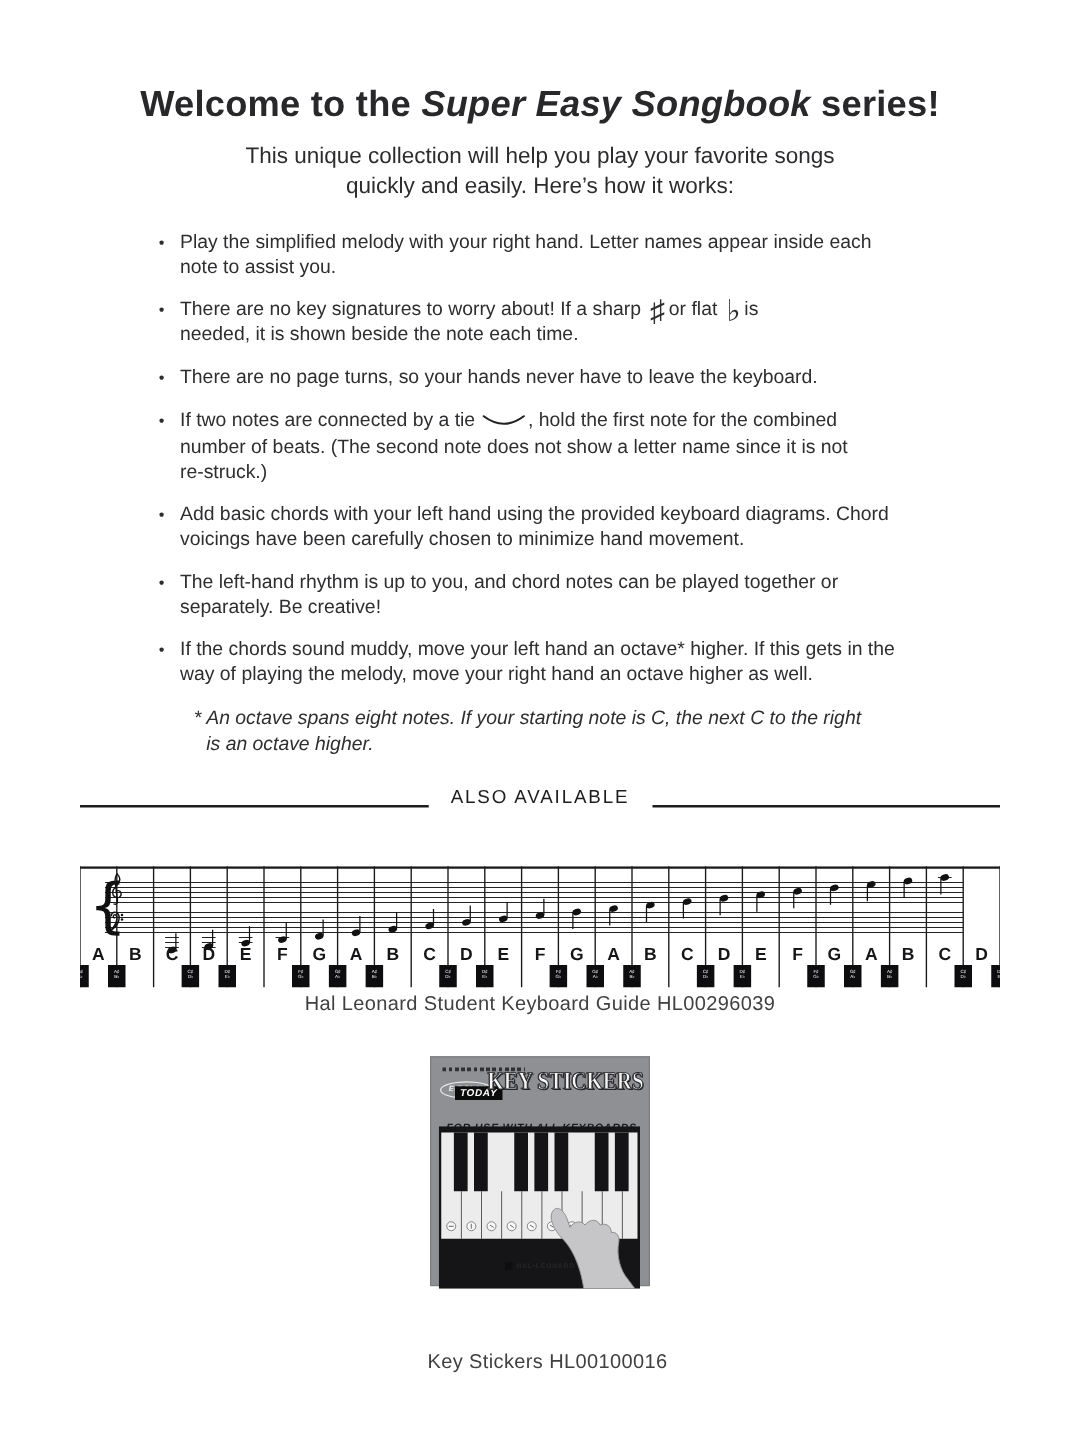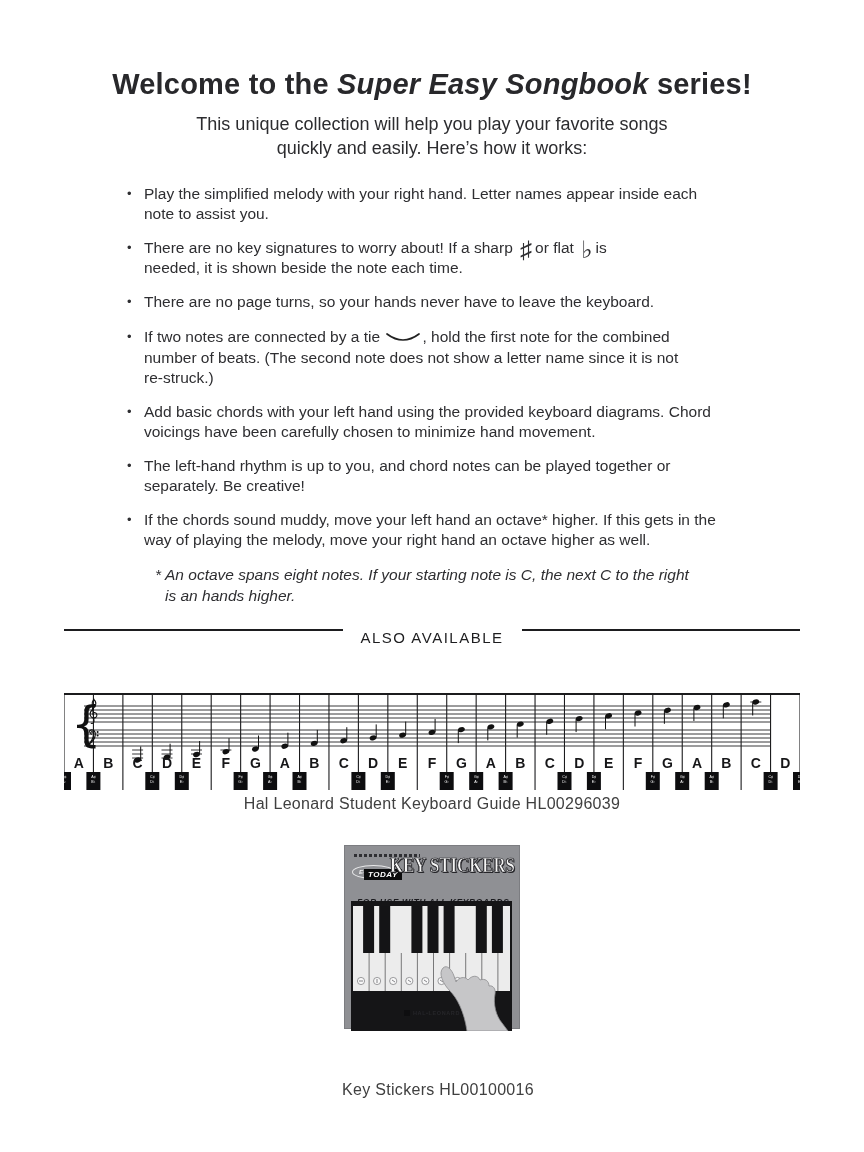--- a/index.html
+++ b/index.html
@@ -17,21 +17,21 @@
   ul.bullets{list-style:none;margin:0;padding:0;}
   ul.bullets li{display:flex;margin-bottom:15px;font-size:15.5px;line-height:19.5px;color:#2e2e31;}
   ul.bullets .mark{width:17px;flex:0 0 17px;font-size:13px;line-height:19.5px;}
   ul.bullets .btext{flex:1;}
   .mglyph{font-size:24px;line-height:0;vertical-align:-5px;margin:0 3px;display:inline-block;}
   .tie{display:inline-block;vertical-align:-2px;margin:0 1px;}
   .footnote{margin:4px 0 0 28px;font-style:italic;font-size:15.5px;line-height:21px;color:#2e2e31;display:flex;}
   .footnote .fmark{width:10px;flex:0 0 10px;}
 
   
-  .divider{position:absolute;top:629px;left:64px;width:736px;display:flex;align-items:flex-start;}
+  .divider{position:absolute;top:629px;left:64px;width:736px;display:flex;align-items:flex-end;}
   .dline{flex:1;height:2px;background:#1d1d1f;}
   .dlabel{padding:0 18px;font-size:15px;letter-spacing:1.5px;color:#1d1d1f;white-space:nowrap;}
 
   
   .kbwrap{position:absolute;top:693px;left:64px;width:736px;height:97px;}
   .caption{position:absolute;left:0;right:0;text-align:center;font-size:16px;color:#404040;letter-spacing:0.3px;}
   .cap1{top:795px;}
   .cap2{top:1081px;margin-left:12px;}
 
   
@@ -90,21 +90,21 @@
           <span class="mark">•</span>
           <span class="btext">The left-hand rhythm is up to you, and chord notes can be played together or <br>separately. Be creative! </span>
         </li>
         <li>
           <span class="mark">•</span>
           <span class="btext">If the chords sound muddy, move your left hand an octave* higher. If this gets in the <br>way of playing the melody, move your right hand an octave higher as well. </span>
         </li>
       </ul>
     <div class="footnote">
       <span class="fmark">*</span>
-      <span><span>An octave spans eight notes. If your starting note is C, the next C to the right</span><br><span>is an hands higher.</span></span>
+      <span><span>An octave spans eight notes. If your starting note is C, the next C to the right</span><br><span>is an octave higher.</span></span>
     </div>
   </div>
 
   <div class="divider">
     <span class="dline"></span>
     <span class="dlabel">ALSO AVAILABLE</span>
     <span class="dline"></span>
   </div>
 
   <div class="kbwrap" id="kbguide"><svg width="736" height="97" viewBox="0 0 736 97">

